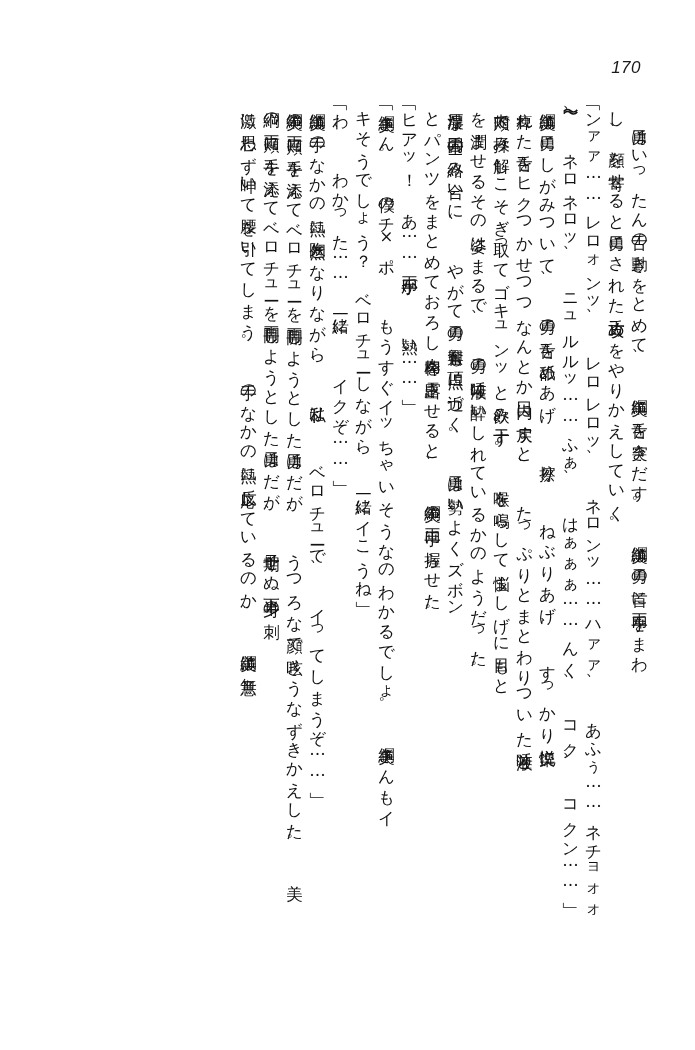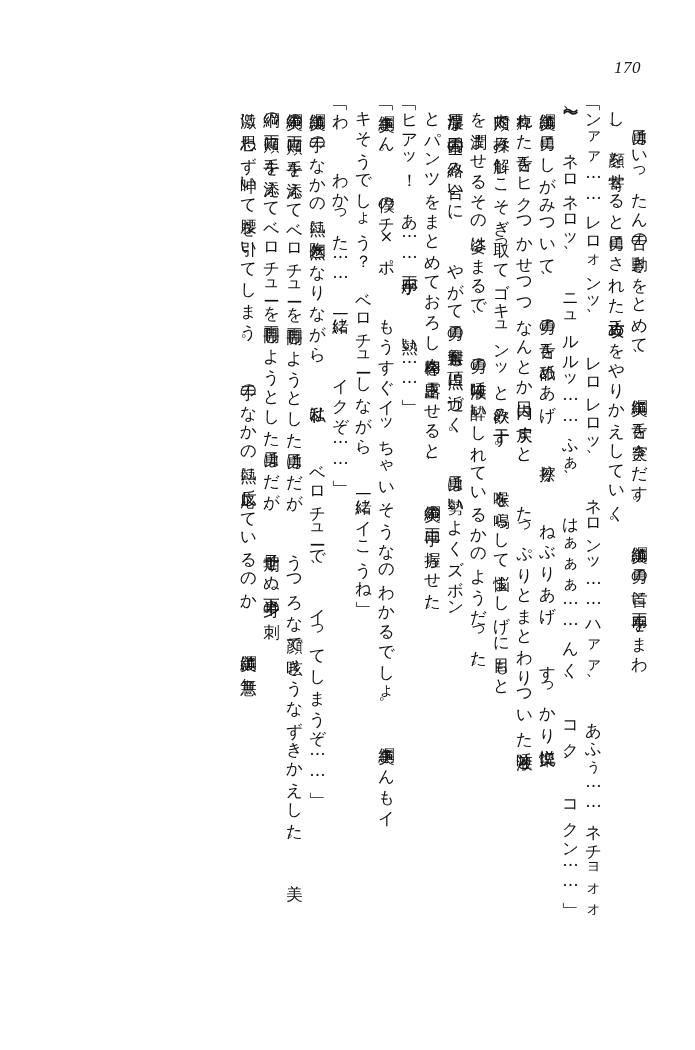--- a/index.html
+++ b/index.html
@@ -22,21 +22,21 @@
     width: 695px;
     height: 1050px;
     background: #ffffff;
   }
   .page-number {
     position: absolute;
     right: 54px;
     top: 58px;
     font-size: 17px;
     font-style: italic;
-    font-family: Liberation Serif, serif;
+    font-family: Liberation Sans, sans-serif;
     color: #1a1a1a;
     letter-spacing: 0.5px;
   }
   .text-block {
     position: absolute;
     right: 48px;
     top: 100px;
     width: 610px;
     height: 890px;
     display: flex;

